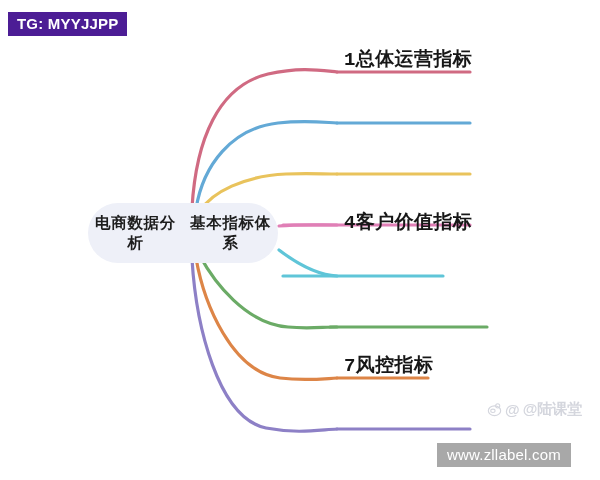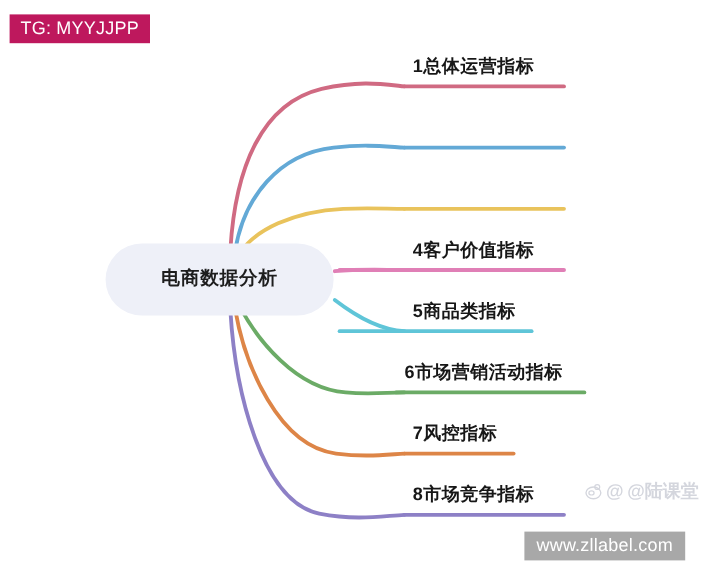--- a/index.html
+++ b/index.html
@@ -46,37 +46,37 @@
     font-size: 15.5px;
     font-weight: 700;
     color: #1d1d1d;
     letter-spacing: 0.7px;
     line-height: 1.32;
     text-align: center;
     pointer-events: none;
   }
   .branch-label {
     position: absolute;
-    font-family: Liberation Sans, sans-serif;
-    font-size: 15px;
+    font-family: Liberation Mono, monospace;
+    font-size: 19px;
     font-weight: 700;
     color: #171717;
     letter-spacing: 0.4px;
     white-space: nowrap;
   }
   .watermark-tag {
     position: absolute;
     left: 8px;
     top: 12px;
     padding: 3px 9px 4px 9px;
-    background: #be185d;
+    background: #4c1d95;
     color: #ffffff;
     font-family: "Liberation Sans", sans-serif;
     font-size: 15px;
-    font-weight: 400;
+    font-weight: 700;
     letter-spacing: 0.2px;
   }
   .watermark-url {
     position: absolute;
     left: 437px;
     top: 443px;
     padding: 3px 10px 4px 10px;
     background: #a8a8a8;
     color: #ffffff;
     font-family: "Liberation Sans", sans-serif;
@@ -133,28 +133,26 @@
       <line class="branch-curve" x1="330" y1="327" x2="487" y2="327" stroke="#6bab66"></line>
       <line class="branch-curve" x1="337" y1="378" x2="428" y2="378" stroke="#dd8547"></line>
       <line class="branch-curve" x1="337" y1="429" x2="470" y2="429" stroke="#8d80c6"></line>
     </g>
 
     <rect class="central-node-shape" x="88" y="203" width="190" height="60" rx="30" ry="30" fill="#eef0f8"></rect>
   </svg>
 
   <div class="node-label">
     <span>电商数据分析</span>
+    <span>基本指标体系</span>
   </div>
 
   <div class="branch-label" style="left:344px; top:46px;">1总体运营指标</div>
-  <div class="branch-label" style="left:344px; top:199px;text-align:center;">4客户价值指标</div>
-  <div class="branch-label" style="left:344px; top:250px;">5商品类指标</div>
-  <div class="branch-label" style="left:337px; top:301px;">6市场营销活动指标</div>
+  <div class="branch-label" style="left:344px; top:209px;text-align:center;">4客户价值指标</div>
   <div class="branch-label" style="left:344px; top:352px;">7风控指标</div>
-  <div class="branch-label" style="left:344px; top:403px;">8市场竞争指标</div>
 
   <div class="watermark-tag">TG: MYYJJPP</div>
 
   <div class="watermark-brand">
     <span class="wm-icon">
       <svg viewBox="0 0 16 16" width="15" height="15" aria-hidden="true">
         <ellipse cx="8" cy="9.3" rx="6.6" ry="5.2" fill="none" stroke="#d2d4dc" stroke-width="1.2"></ellipse>
         <ellipse cx="6.3" cy="9.4" rx="2.3" ry="1.8" fill="none" stroke="#d2d4dc" stroke-width="1.1"></ellipse>
         <circle cx="11.4" cy="4.1" r="2.2" fill="none" stroke="#d2d4dc" stroke-width="1.1"></circle>
       </svg>

